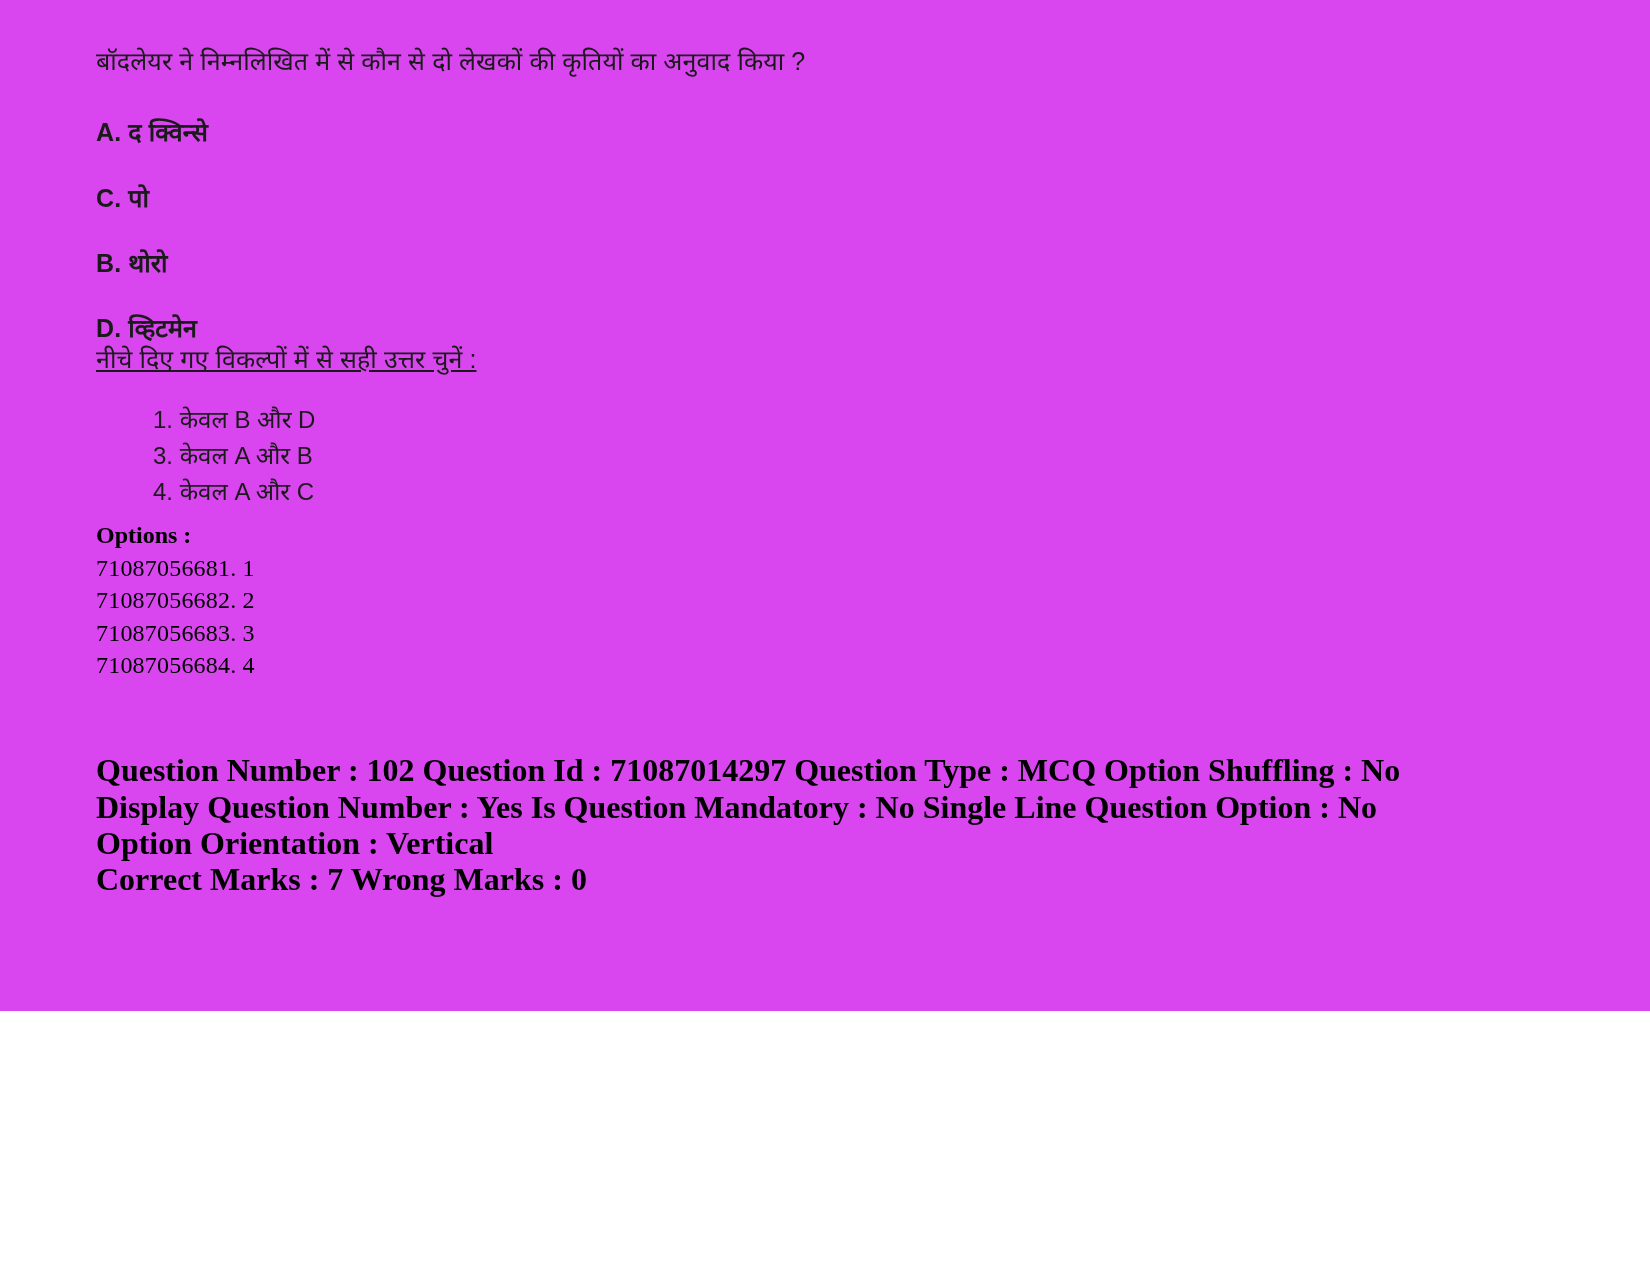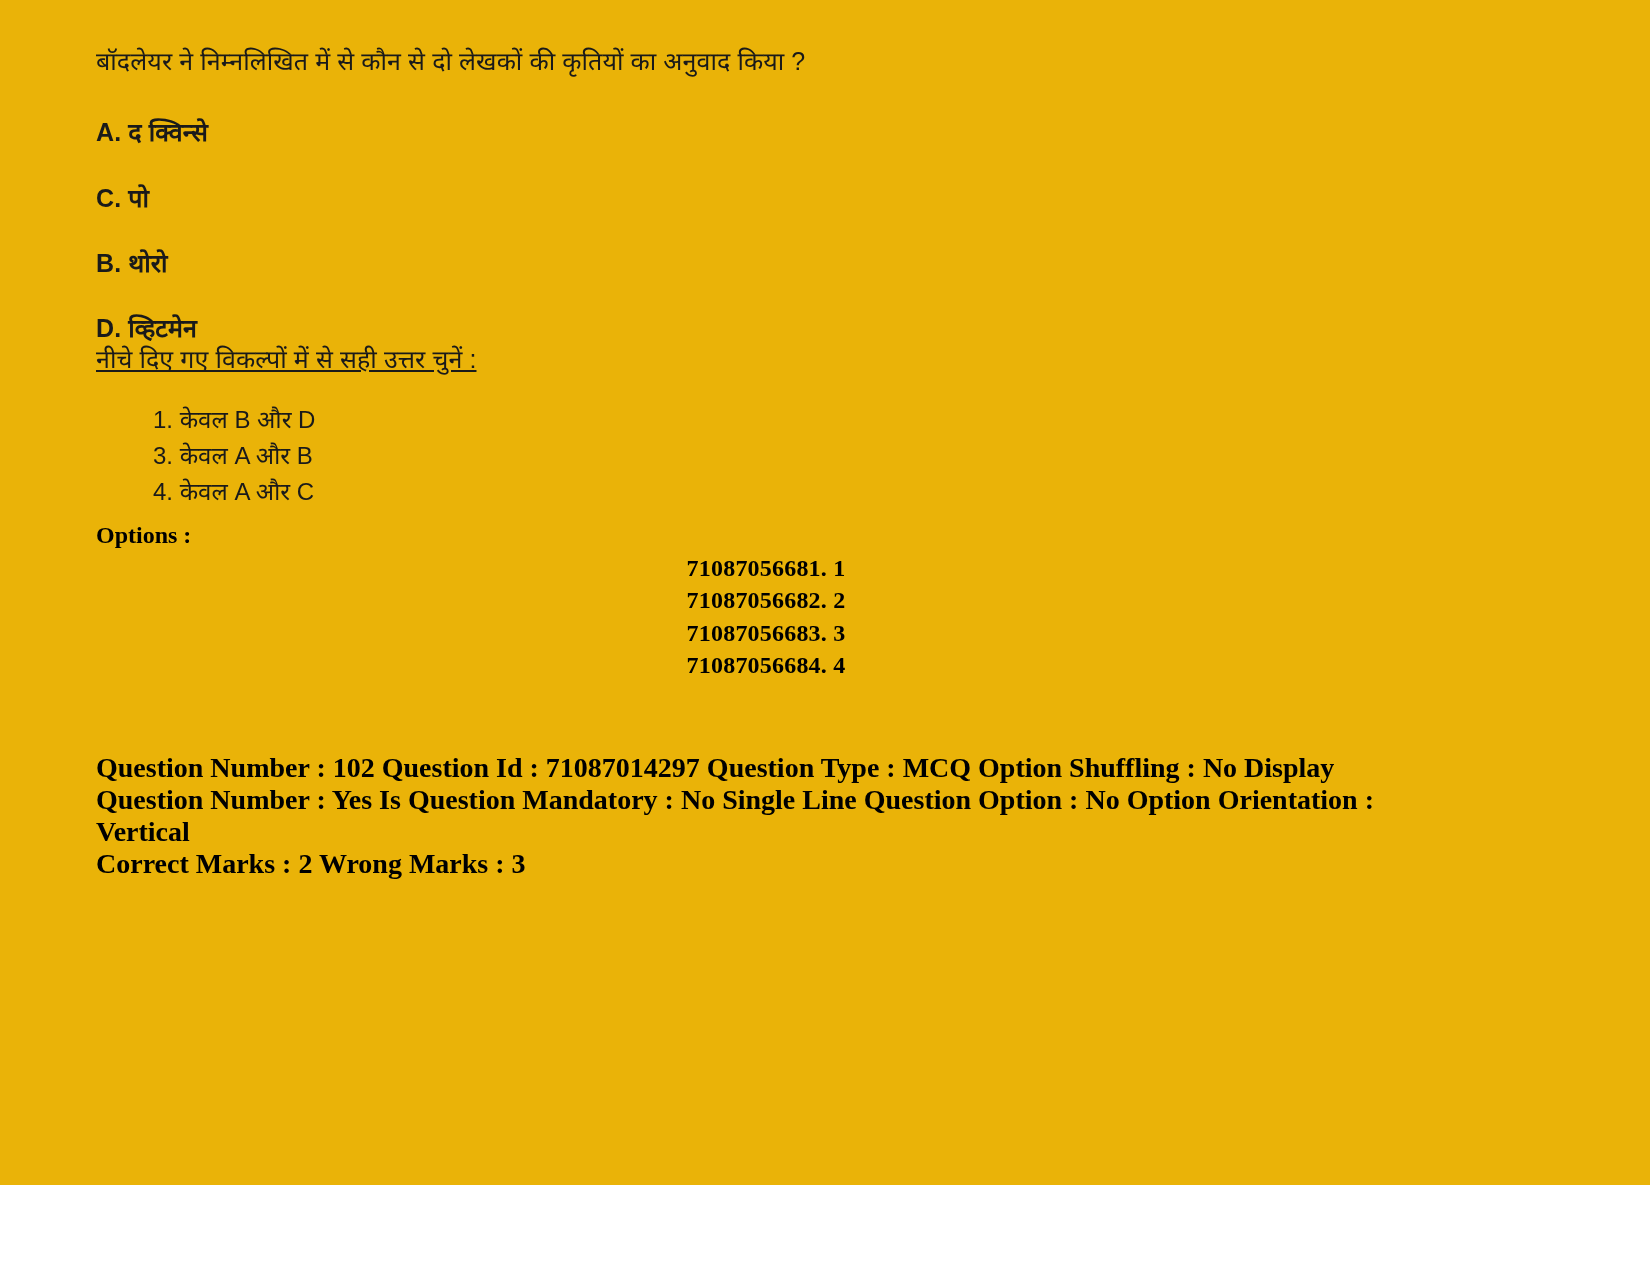--- a/index.html
+++ b/index.html
@@ -15,22 +15,22 @@
     font-family: "Liberation Serif", "DejaVu Serif", serif;
     color: #000000;
     -webkit-font-smoothing: antialiased;
   }
 
   .page {
     position: absolute;
     left: 0;
     top: 0;
     width: 1650px;
-    height: 1185px;
-    background: #eab308;
+    height: 1011px;
+    background: #d946ef;
   }
 
   .content {
     position: absolute;
     left: 96px;
     top: 46px;
     width: 1340px;
   }
 
   
@@ -75,31 +75,30 @@
   .options-label {
     font-family: "Liberation Serif", "DejaVu Serif", serif;
     font-size: 24px;
     font-weight: bold;
     line-height: 1.36;
     color: #000;
   }
   .option-code {
     font-family: "Liberation Serif", "DejaVu Serif", serif;
     font-size: 24px;
-    font-weight: bold;
+    font-weight: normal;
     line-height: 1.36;
     color: #000;
     letter-spacing: 0.2px;
-    text-align: center;
   }
 
   .meta-block {
     margin-top: 70px;
     font-family: "Liberation Serif", "DejaVu Serif", serif;
-    font-size: 28px;
+    font-size: 32px;
     font-weight: bold;
     line-height: 1.14;
     color: #000;
     width: 1330px;
   }
   .meta-line {
     display: block;
   }
   .meta-para {
     display: block;
@@ -154,17 +153,17 @@
     <div class="options-block">
       <div class="options-label">Options :</div>
       <div class="option-code">71087056681. 1</div>
       <div class="option-code">71087056682. 2</div>
       <div class="option-code">71087056683. 3</div>
       <div class="option-code">71087056684. 4</div>
     </div>
 
     <div class="meta-block">
       <span class="meta-para">Question Number : 102 Question Id : 71087014297 Question Type : MCQ Option Shuffling : No Display Question Number : Yes Is Question Mandatory : No Single Line Question Option : No Option Orientation : Vertical</span>
-      <span class="meta-line">Correct Marks : 2 Wrong Marks : 3</span>
+      <span class="meta-line">Correct Marks : 7 Wrong Marks : 0</span>
     </div>
 
   </div>
 </div>
 
 </body></html>

